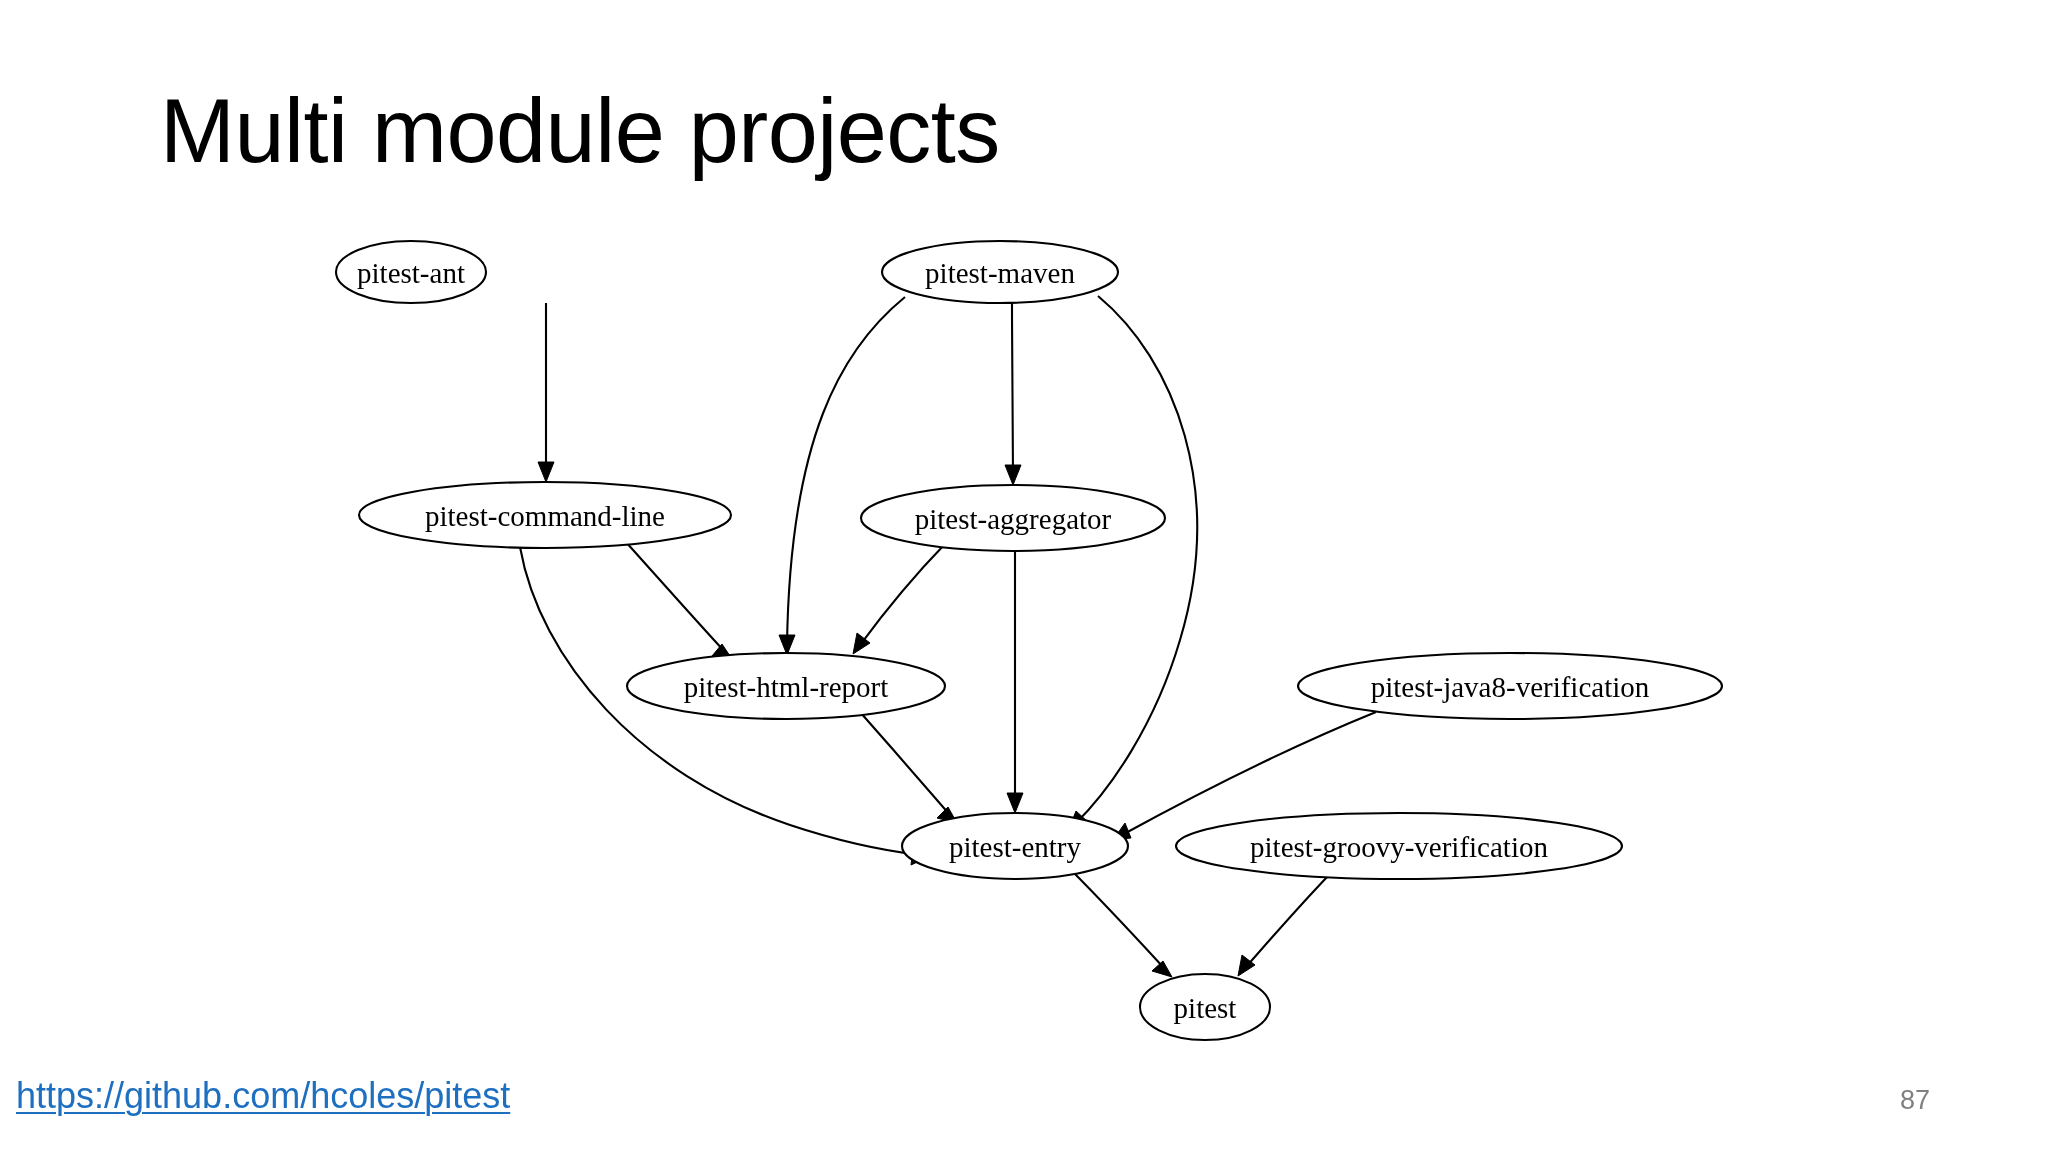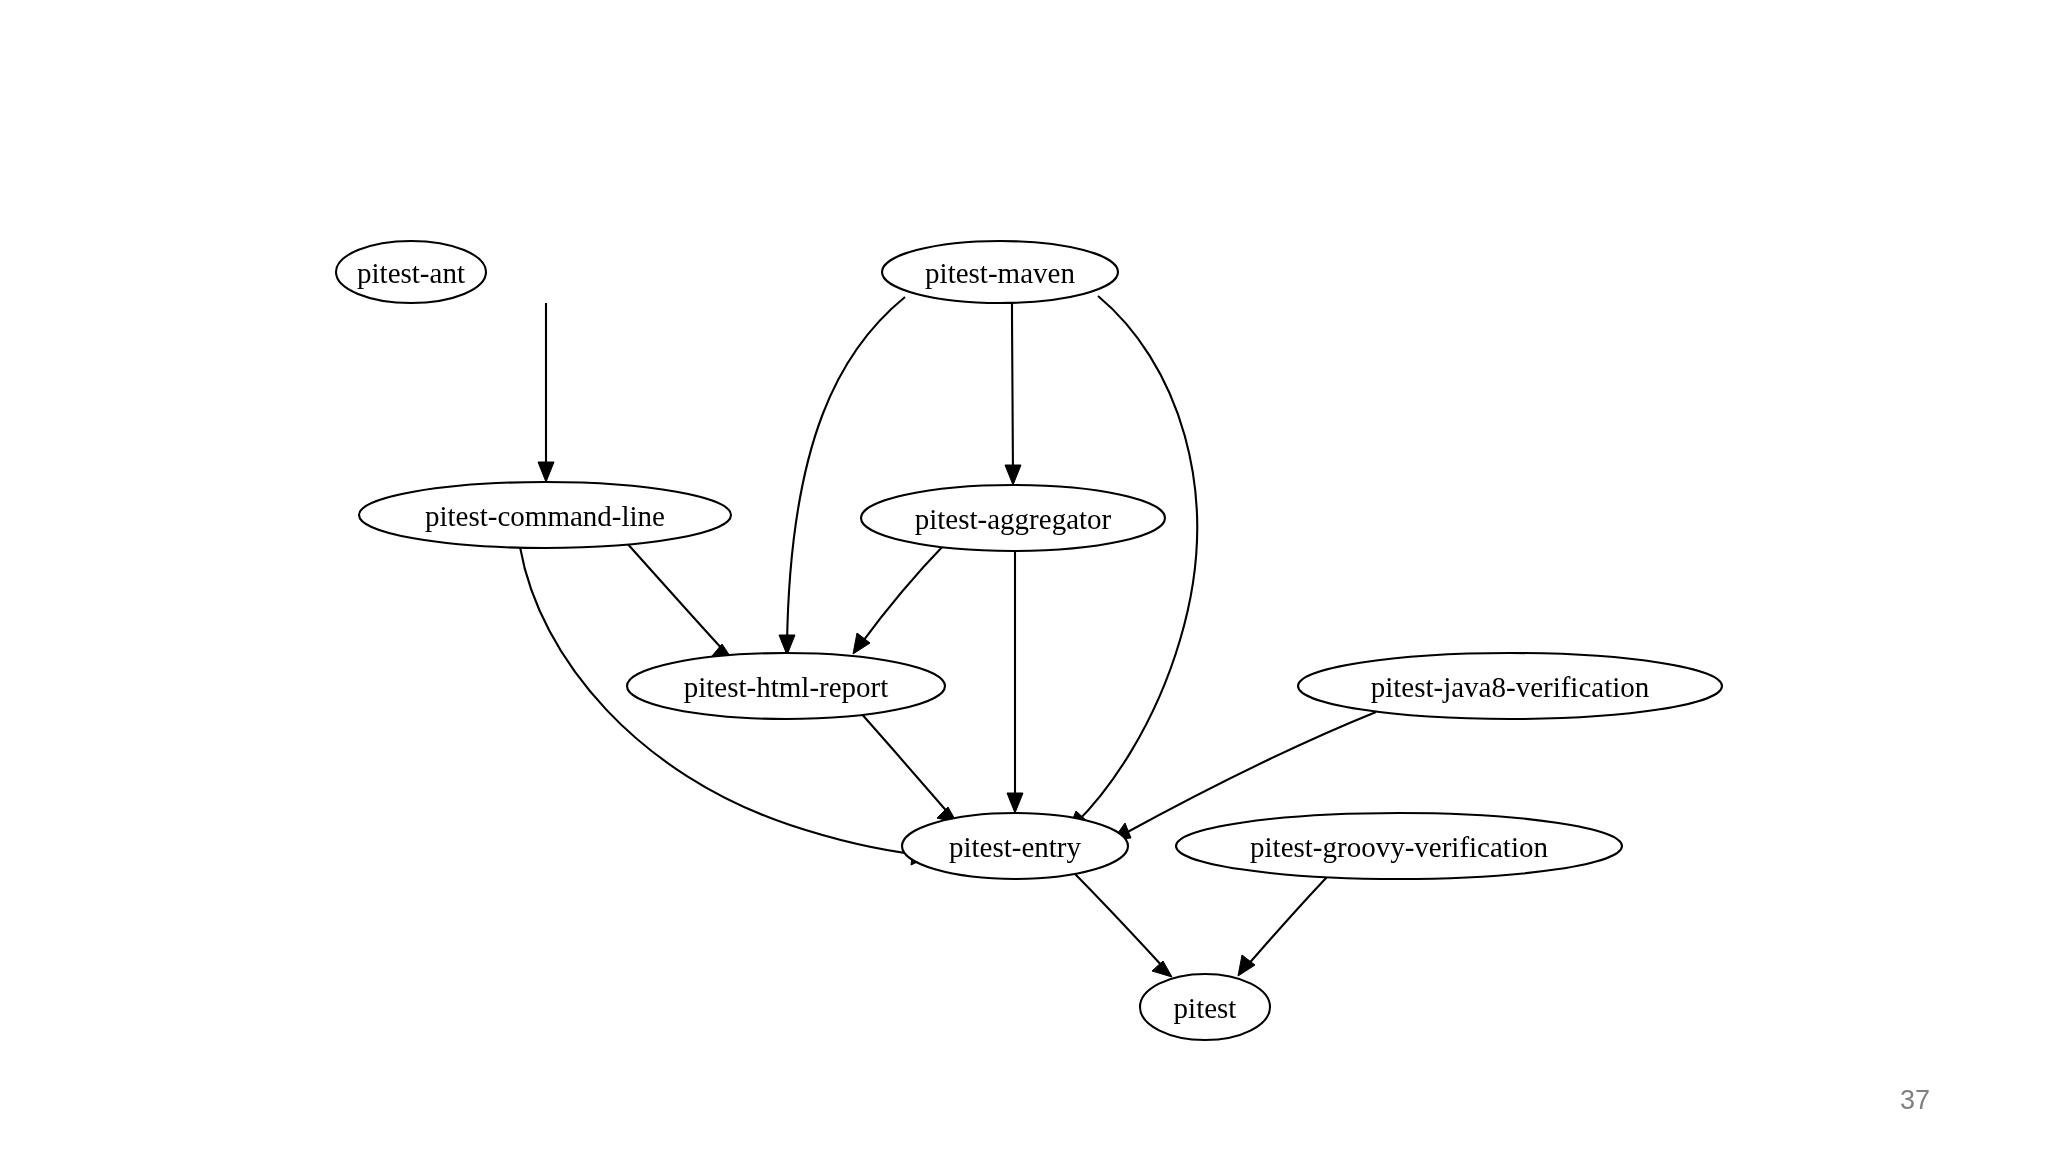--- a/index.html
+++ b/index.html
@@ -83,20 +83,21 @@
     font-size: 27px;
     color: #808080;
     white-space: nowrap;
   }
 </style>
 </head>
 <body>
 
 <div id="slide">
 
+  <div id="slide-title">Multi module projects</div>
 
   <div id="graph-area">
     <svg id="graph-svg" viewBox="0 0 2048 880">
       <g id="edges-layer">
           <g>
             <path class="edge-path" d="M 546,113 C 546,180 546,245 546,283"></path>
             <polygon class="edge-head" points="546,292 538,272 554,272"></polygon>
           </g>
           <g>
             <path class="edge-path" d="M 905,107 C 840,160 790,250 787,455"></path>
@@ -177,16 +178,17 @@
             <text class="node-label" x="1399" y="657">pitest-groovy-verification</text>
           </g>
           <g>
             <ellipse class="node-ellipse" cx="1205" cy="817" rx="65" ry="33"></ellipse>
             <text class="node-label" x="1205" y="818">pitest</text>
           </g>
         </g>
     </svg>
   </div>
 
+  <a id="footer-link">https://github.com/hcoles/pitest</a>
 
-  <div id="page-number">37</div>
+  <div id="page-number">87</div>
 
 </div>
 
 </body></html>

